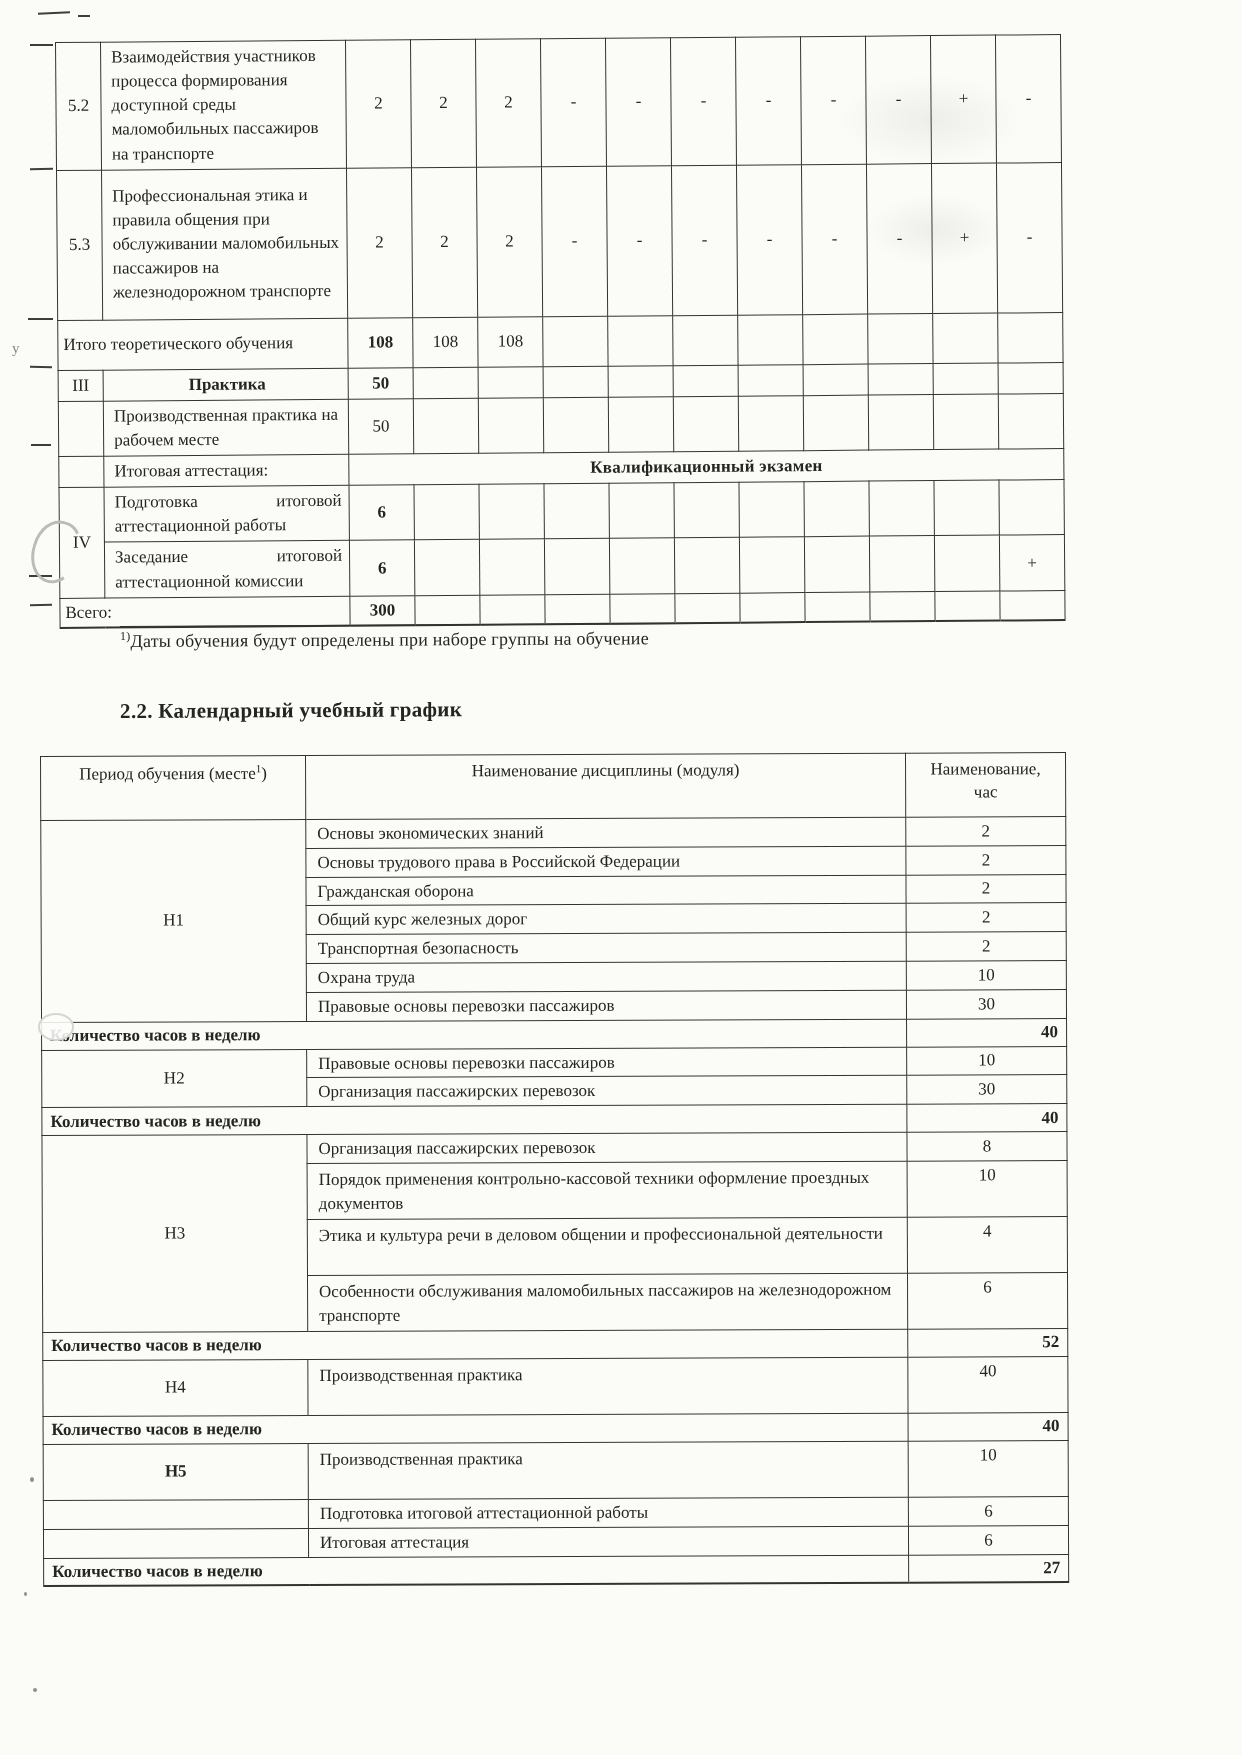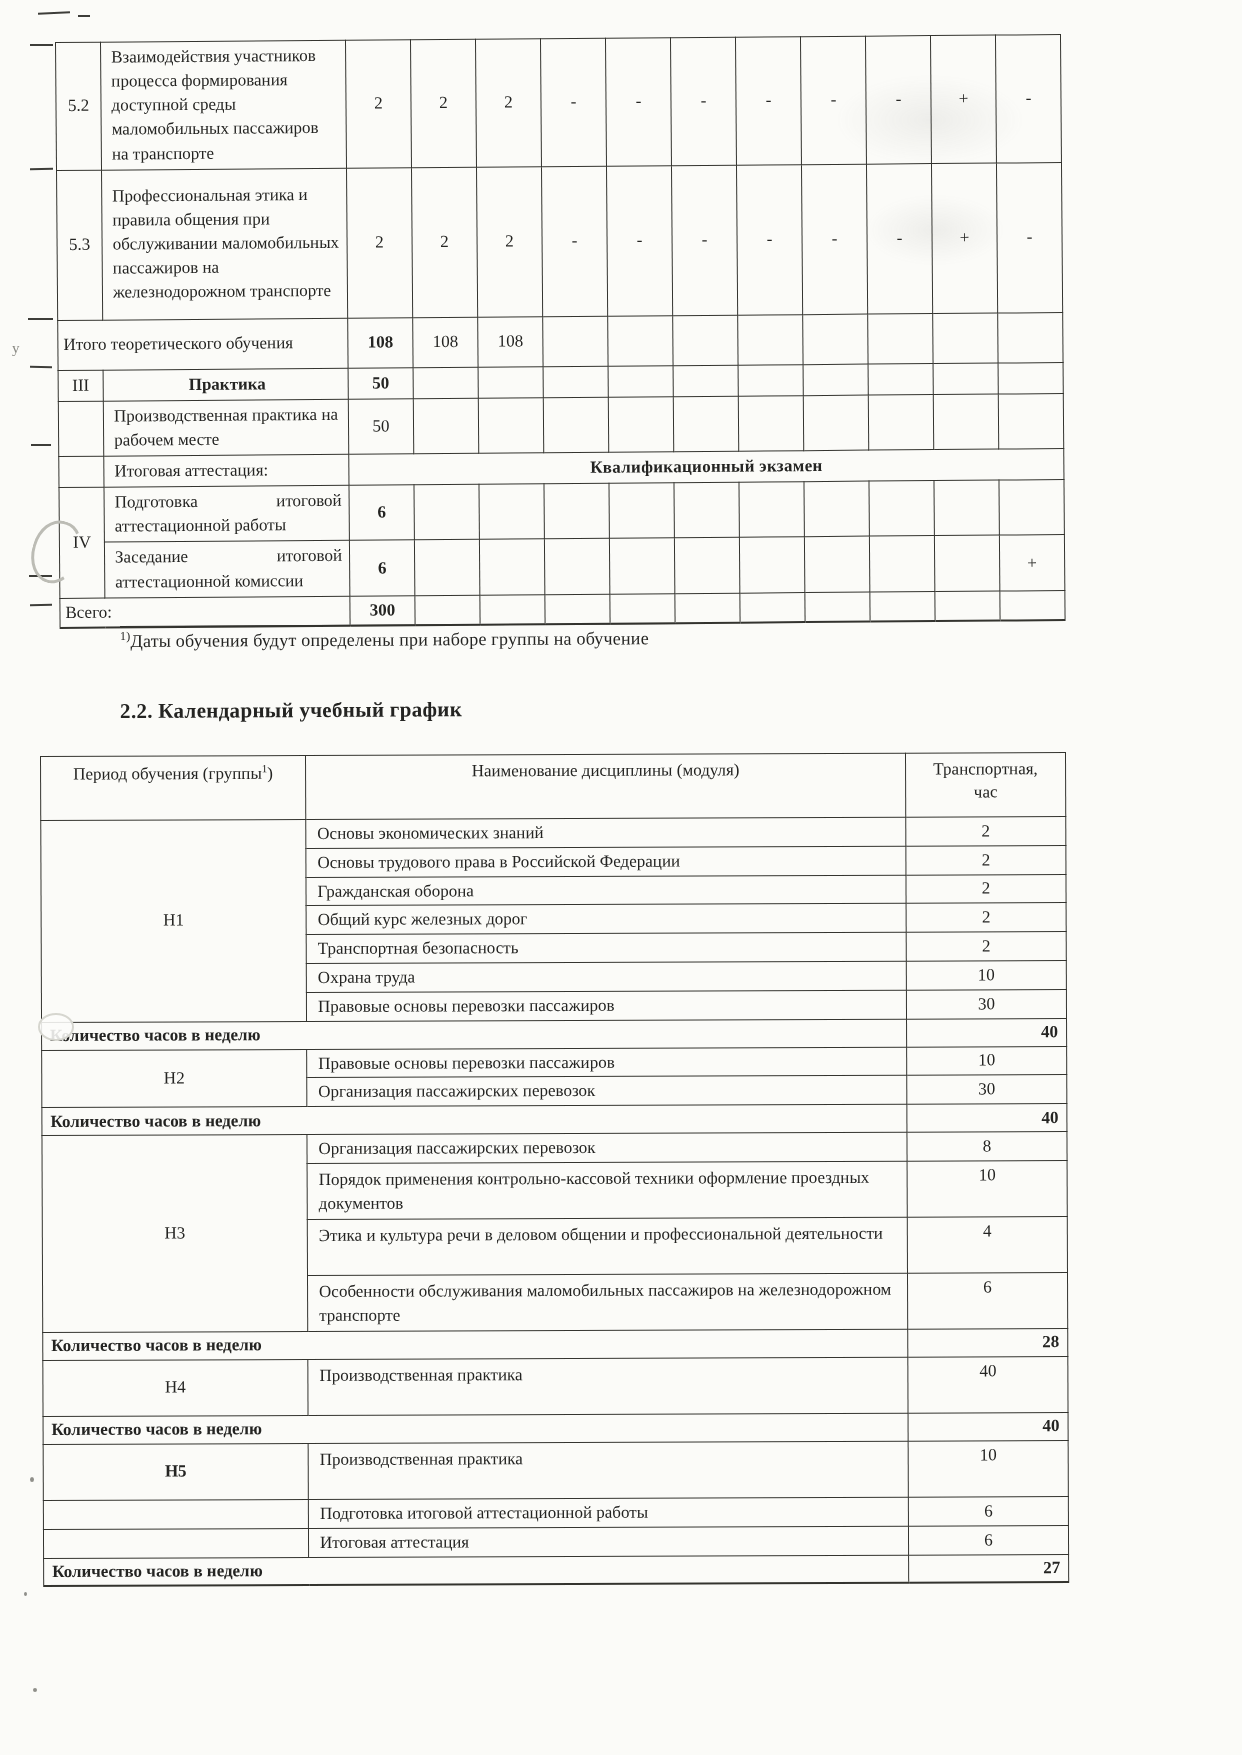--- a/index.html
+++ b/index.html
@@ -219,23 +219,23 @@
   <h2 class="section-heading">2.2. Календарный учебный график</h2>
 
   <table class="tbl sched">
     <colgroup>
         <col style="width:265px">
         <col style="width:600px">
         <col style="width:160px">
       </colgroup>
     <tbody>
     <tr class="h64">
-      <td class="hdr"><span>Период обучения (группы</span><sup>1</sup><span>)</span></td>
+      <td class="hdr"><span>Период обучения (месте</span><sup>1</sup><span>)</span></td>
       <td class="hdr">Наименование дисциплины (модуля)</td>
-      <td class="hdr"><span>Транспортная,</span><br><span>час</span></td>
+      <td class="hdr"><span>Наименование,</span><br><span>час</span></td>
     </tr>
 
     <tr class="r28">
       <td class="per" rowspan="7">Н1</td>
       <td class="disc">Основы экономических знаний</td>
       <td class="hrs">2</td>
     </tr>
     <tr class="r28">
       <td class="disc">Основы трудового права в Российской Федерации</td>
       <td class="hrs">2</td>
@@ -291,21 +291,21 @@
     <tr class="tall">
       <td class="disc">Этика и культура речи в деловом общении и профессиональной деятельности</td>
       <td class="hrs">4</td>
     </tr>
     <tr class="tall">
       <td class="disc">Особенности обслуживания маломобильных пассажиров на железнодорожном транспорте</td>
       <td class="hrs">6</td>
     </tr>
     <tr class="r28">
       <td class="wk-lbl" colspan="2">Количество часов в неделю</td>
-      <td class="wk-val">28</td>
+      <td class="wk-val">52</td>
     </tr>
 
     <tr class="tall">
       <td class="per">Н4</td>
       <td class="disc">Производственная практика</td>
       <td class="hrs">40</td>
     </tr>
     <tr class="r28">
       <td class="wk-lbl" colspan="2">Количество часов в неделю</td>
       <td class="wk-val">40</td>

